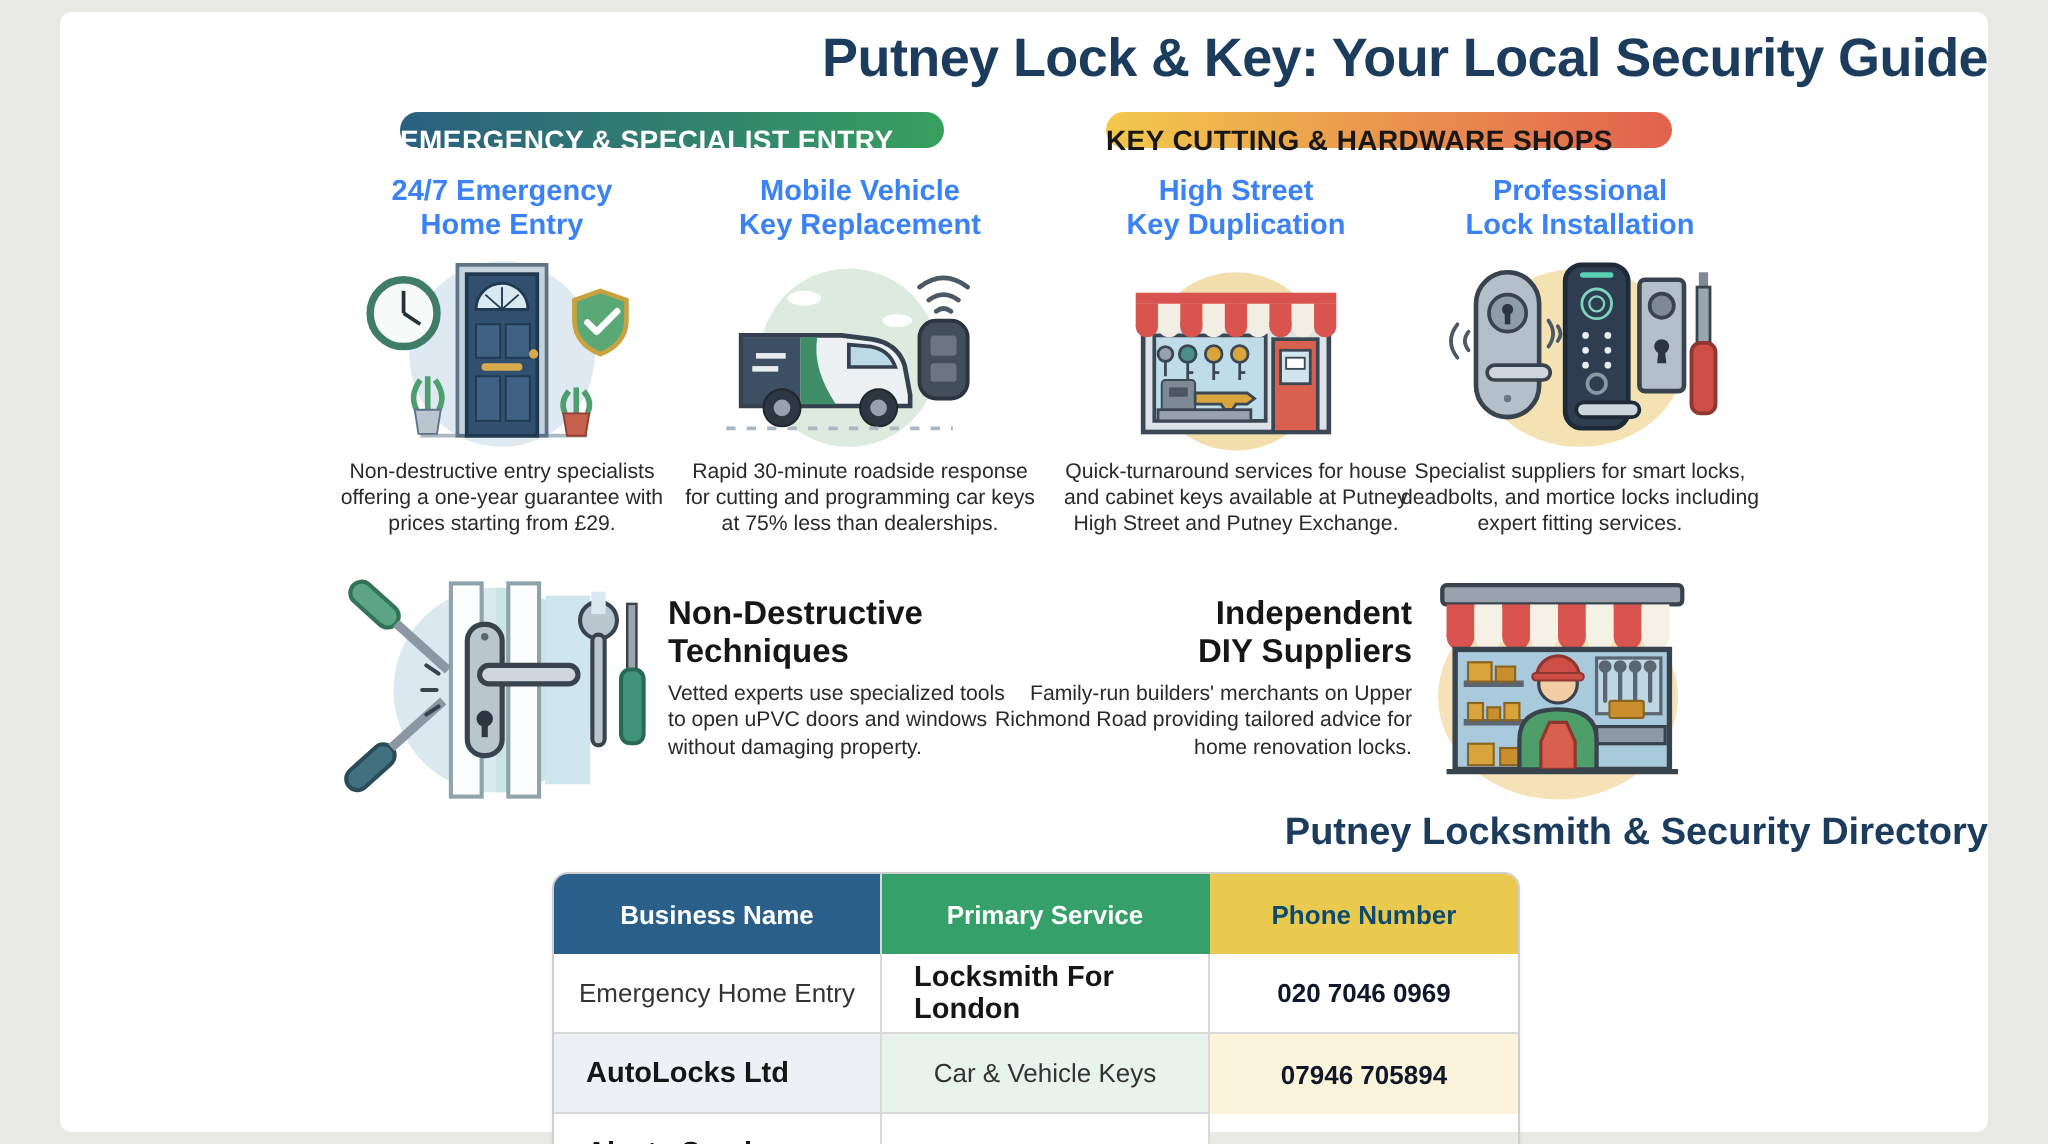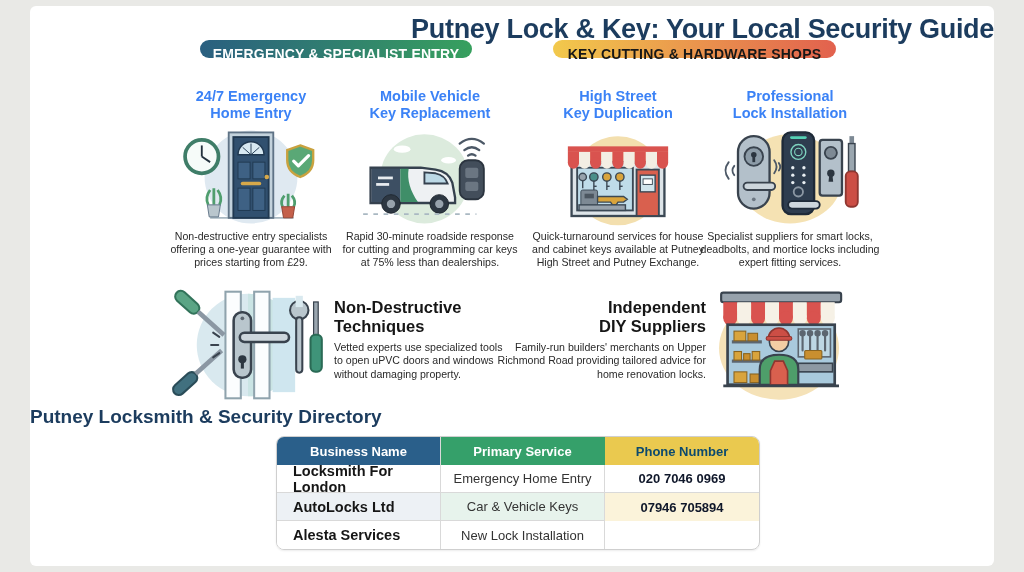--- a/index.html
+++ b/index.html
@@ -4,22 +4,22 @@
 <style>
   * { margin:0; padding:0; box-sizing:border-box; }
   html,body { width:1024px; height:572px; overflow:hidden; background:#e9e9e6;
               font-family:"Liberation Sans", sans-serif; }
   .sheet { position:absolute; left:30px; top:6px; width:964px; height:560px;
            background:#ffffff; border-radius:6px; }
 
   .page-title { position:absolute; top:8px; left:0; width:100%; text-align:right;
                 font-size:27px; font-weight:bold; color:#1c3c5e; letter-spacing:-0.3px; }
 
-  .pill { position:absolute; top:34px; height:18px; line-height:28px; border-radius:15px;
-          text-align:center; font-weight:bold; font-size:14px; letter-spacing:0.2px; }
+  .pill { position:absolute; top:50px; height:18px; line-height:28px; border-radius:15px;
+          text-align:left; font-weight:bold; font-size:14px; letter-spacing:0.2px; }
   .pill-left  { left:170px; width:272px; color:#ffffff;
                 background:linear-gradient(90deg,#2a5f80,#37a05e); }
   .pill-right { left:523px; width:283px; color:#171717;
                 background:linear-gradient(90deg,#f2c94c,#e2614e); }
 
   .svc-card { position:absolute; top:82px; text-align:center; }
   .svc-card h3 { font-size:14.5px; line-height:1.18; color:#3b82f6; min-height:36px; }
   .svc-icon { height:106px; display:flex; align-items:center; justify-content:center; }
   .svc-desc { font-size:10.6px; line-height:1.25; color:#2a2a2a; padding:0 2px; }
   .c0 { left:130px; width:182px; }
@@ -29,28 +29,28 @@
 
   .feat-icon { position:absolute; }
   .f1i { left:136px; top:280px; width:164px; height:118px; }
   .f2i { left:658px; top:278px; width:182px; height:120px; }
   .feat-text { position:absolute; top:292px; }
   .f1t { left:304px; width:170px; text-align:left; }
   .f2t { left:460px; width:216px; text-align:right; }
   .feat-text h3 { font-size:16.5px; line-height:1.15; color:#161616; margin-bottom:5px; }
   .feat-text p  { font-size:10.6px; line-height:1.28; color:#2a2a2a; }
 
-  .dir-title { position:absolute; top:400px; left:0; width:100%; text-align:left;
+  .dir-title { position:absolute; top:400px; left:0; width:100%; text-align:right;
                font-size:19px; font-weight:bold; color:#1c3c5e; }
 
   .dir-table { position:absolute; left:246px; top:430px; width:484px;
                border:1px solid #cfcfcf; border-radius:8px; overflow:hidden;
                display:grid; grid-template-columns:164px 164px 154px;
                box-shadow:0 1px 2px rgba(0,0,0,0.08); }
-  .cell { height:28px; display:flex; align-items:center; border-bottom:1px solid #d9d9d9;
+  .cell { height:40px; display:flex; align-items:center; border-bottom:1px solid #d9d9d9;
           border-right:1px solid #d9d9d9; background:#ffffff; }
   .cell:nth-child(3n) { border-right:none; }
   .dir-table .cell:nth-last-child(-n+3) { border-bottom:none; }
   .hcell { justify-content:center; font-size:13px; font-weight:bold; border-bottom:none; }
   .h-blue  { background:#2a5f8a; color:#ffffff; }
   .h-green { background:#35a06a; color:#ffffff; border-right-color:#35a06a; }
   .h-gold  { background:#eac94f; color:#0c4a6e; }
   .b-name  { font-size:14.5px; font-weight:bold; color:#161616; padding-left:16px; }
   .b-serv  { font-size:13px; color:#333333; justify-content:center; }
   .b-phone { font-size:13px; font-weight:bold; color:#0f172a; justify-content:center; }
@@ -332,22 +332,22 @@
     </svg>
   </div>
 
   <div class="dir-title">Putney Locksmith &amp; Security Directory</div>
 
   <div class="dir-table">
     <div class="cell hcell h-blue">Business Name</div>
     <div class="cell hcell h-green">Primary Service</div>
     <div class="cell hcell h-gold">Phone Number</div>
 
+    <div class="cell b-serv">Emergency Home Entry</div>
     <div class="cell b-name">Locksmith For London</div>
-    <div class="cell b-serv">Emergency Home Entry</div>
     <div class="cell b-phone">020 7046 0969</div>
 
     <div class="cell b-name t-blue">AutoLocks Ltd</div>
     <div class="cell b-serv t-green">Car &amp; Vehicle Keys</div>
     <div class="cell b-phone t-gold">07946 705894</div>
 
     <div class="cell b-name">Alesta Services</div>
     <div class="cell b-serv">New Lock Installation</div>
   </div>
 

